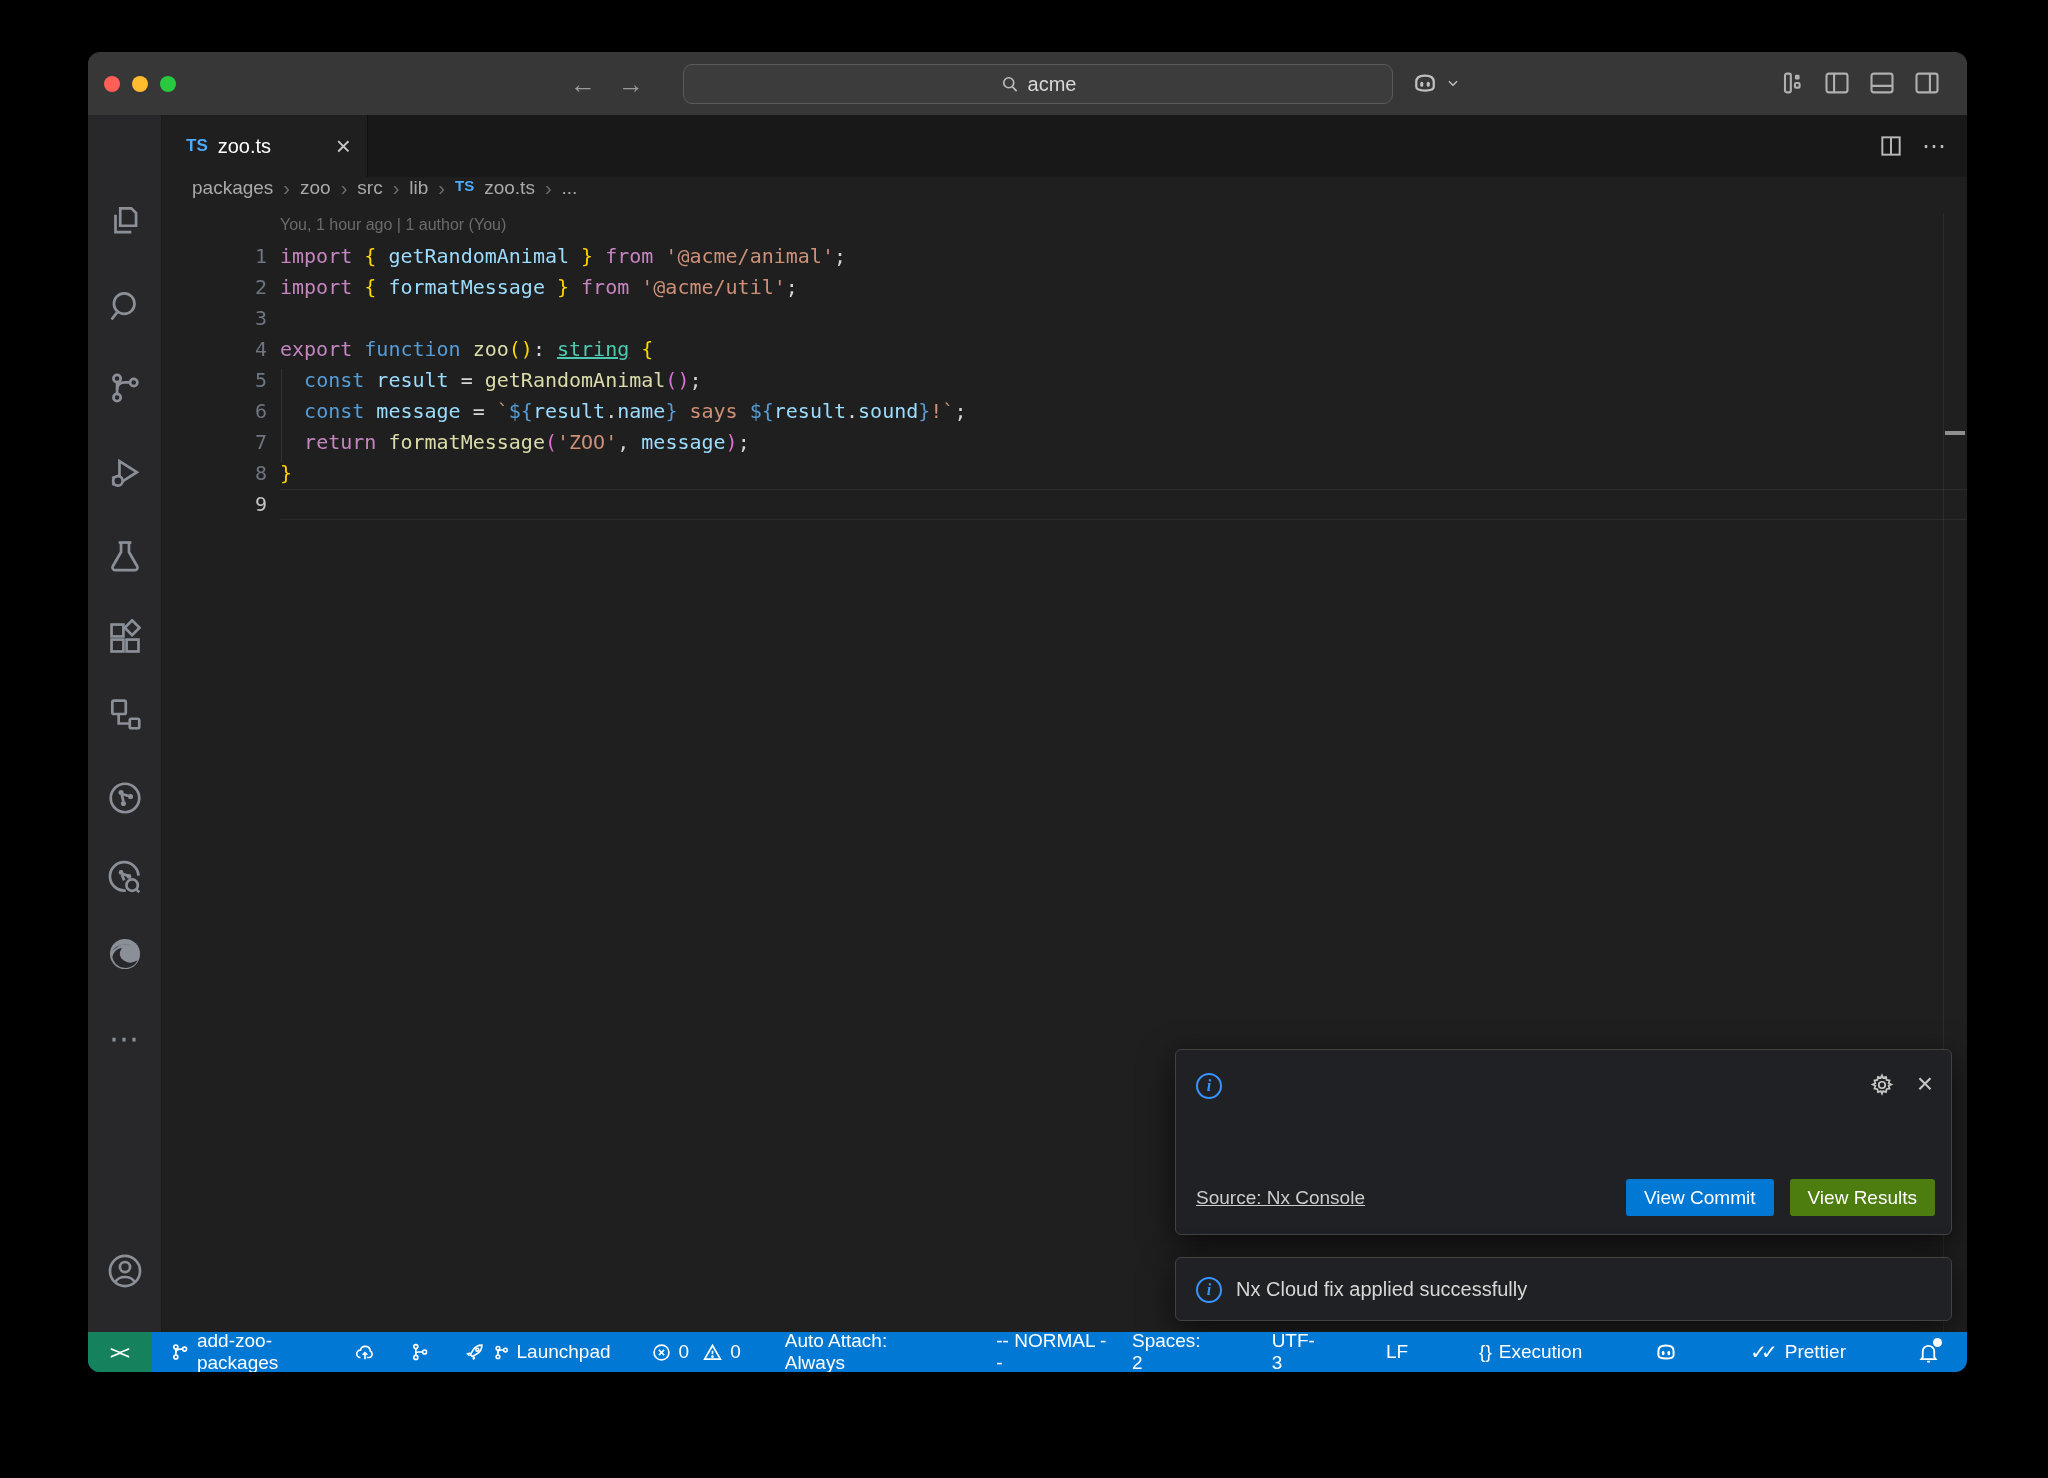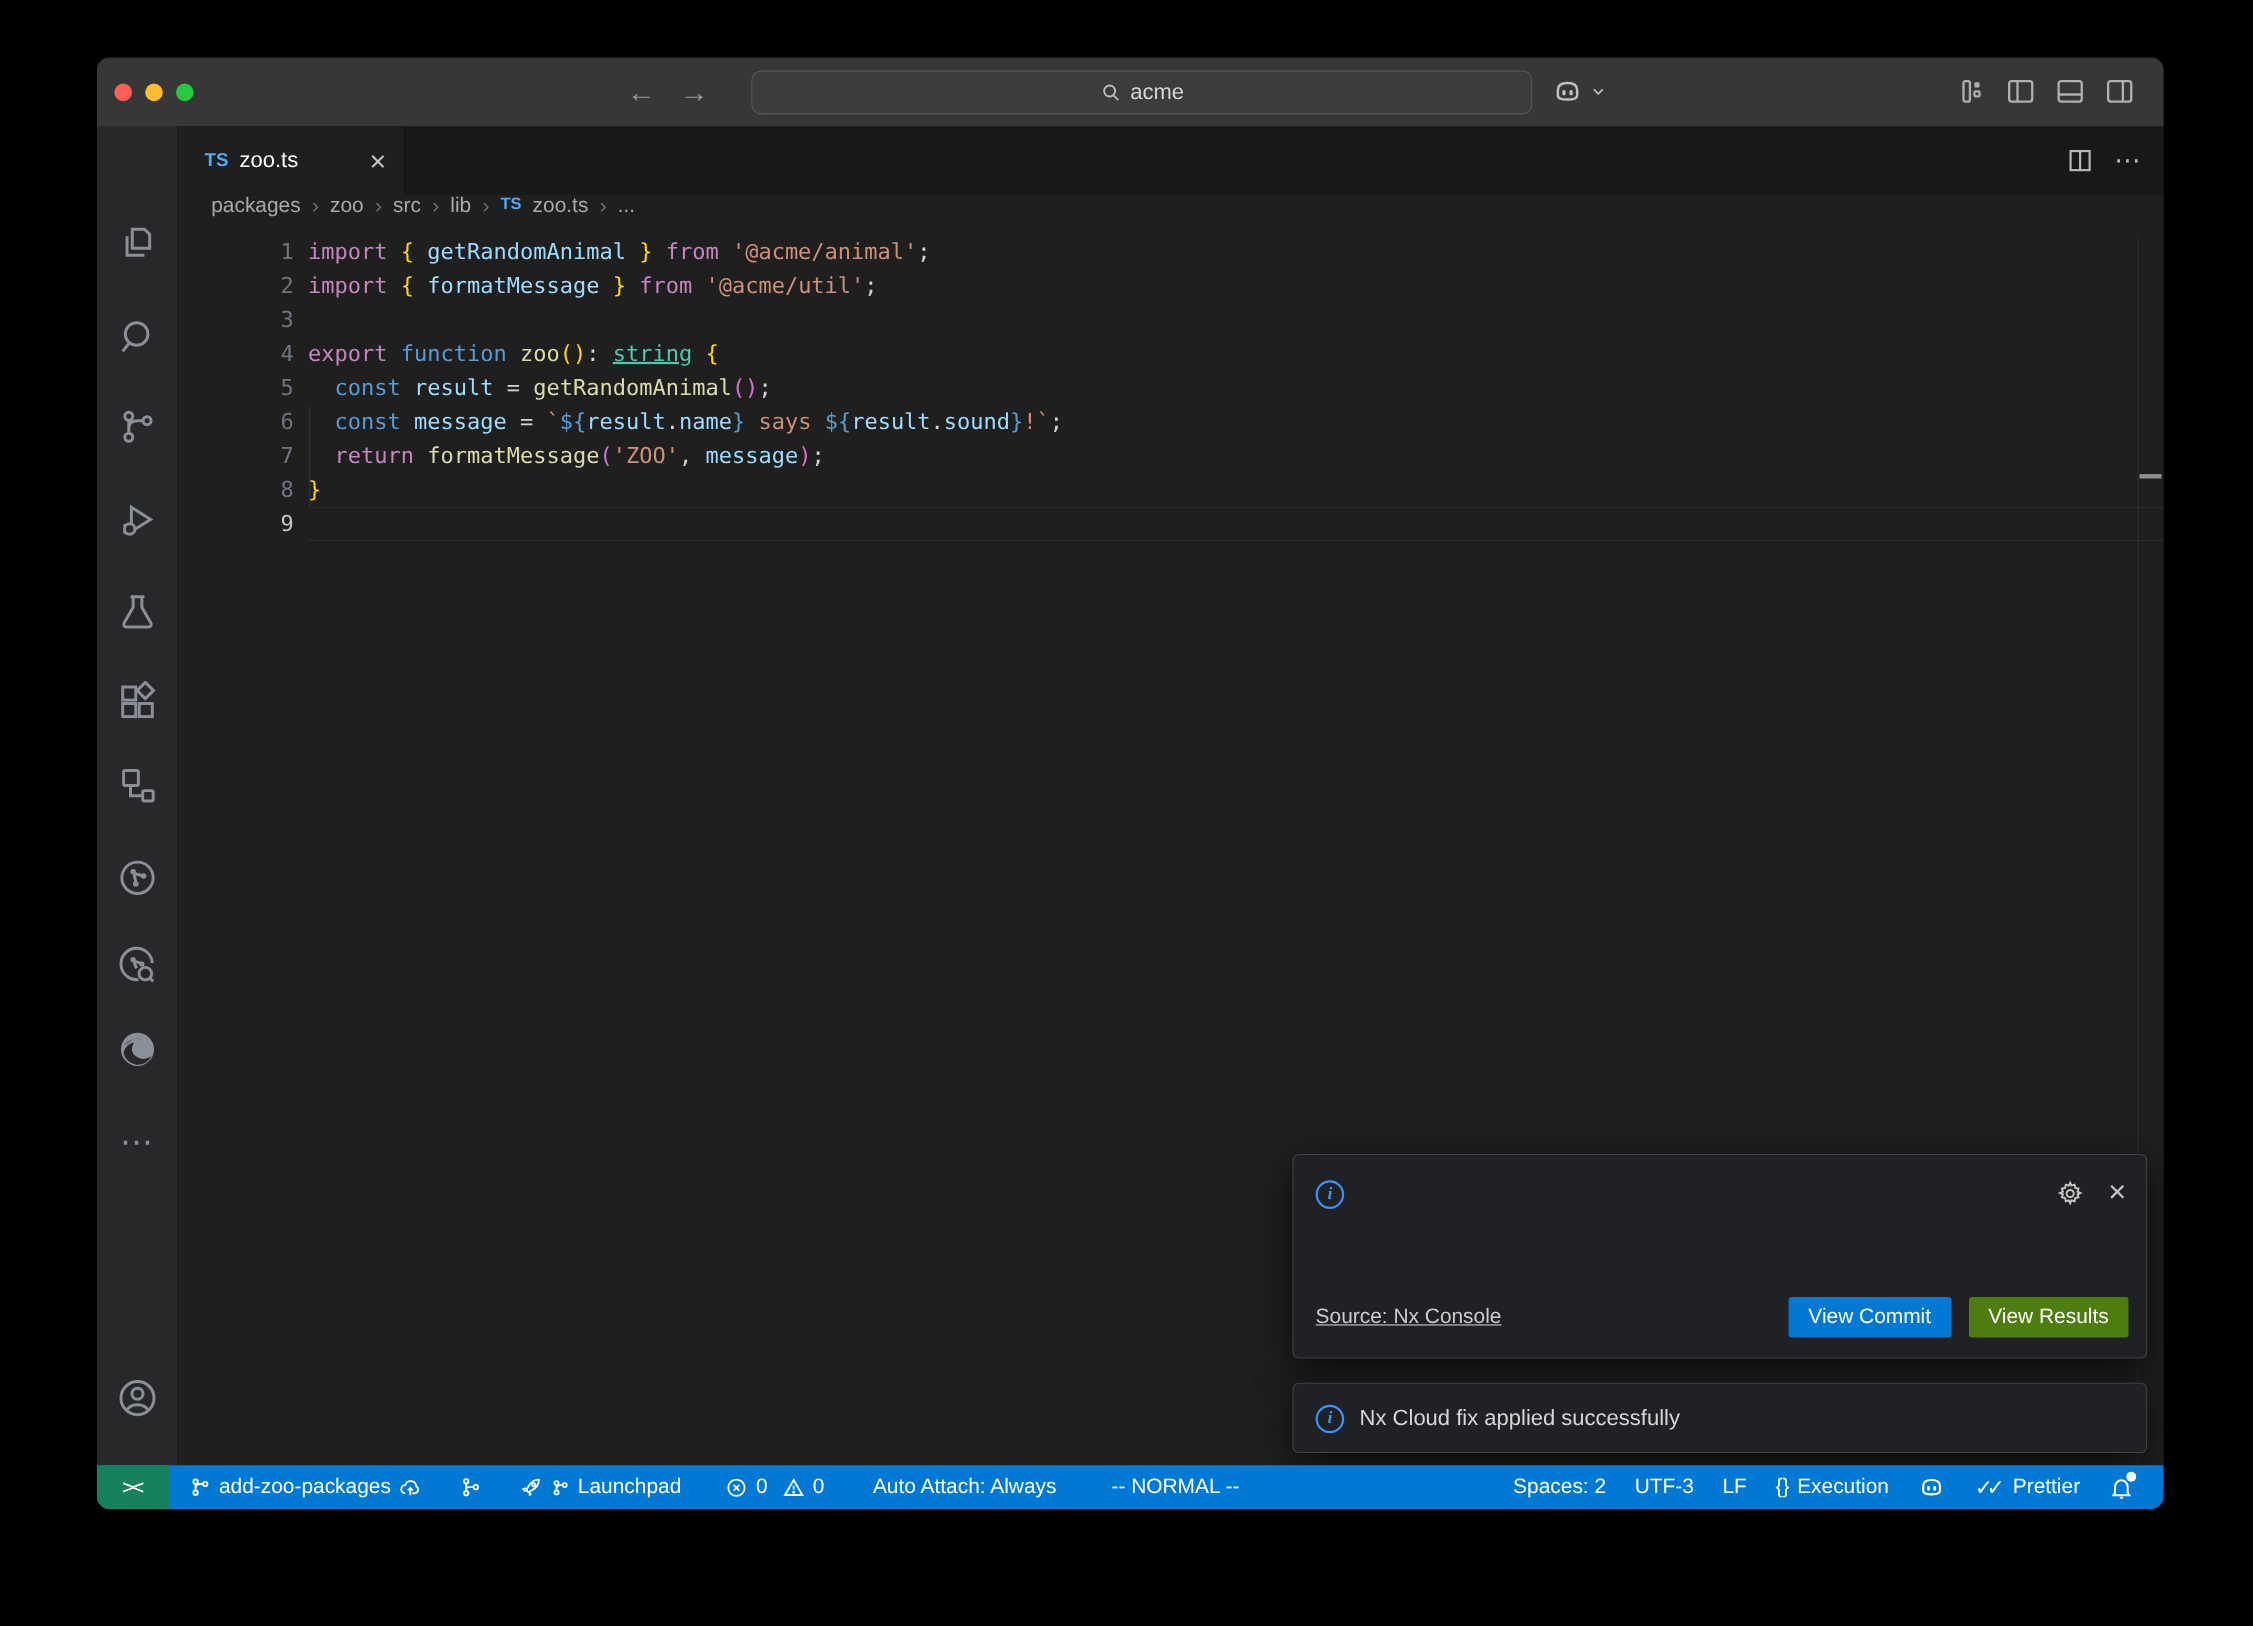--- a/index.html
+++ b/index.html
@@ -108,21 +108,21 @@
   .info-ic { flex:none; width:26px; height:26px; border-radius:50%; border:2px solid #3794ff;
     color:#3794ff; font-size:16px; display:flex; align-items:center; justify-content:center;
     font-family:"Liberation Serif", serif; font-style:italic; font-weight:bold; margin-top:1px; }
 
   
   .statusbar { position:absolute; left:0; bottom:0; width:100%; height:40px; background:#0078d4;
     display:flex; align-items:center; color:#fff; font-size:19px; }
   .sb-remote { width:66px; height:40px; background:#16825d; display:flex; align-items:center; justify-content:center;
     font-family:"DejaVu Sans Mono", monospace; font-size:19px; letter-spacing:-3px; padding-right:3px; }
   .sb-item { display:flex; align-items:center; gap:7px; padding:0 10px; height:100%; }
-  .sb-right { margin-left:auto; display:flex; align-items:center; height:100%; margin-right:14px; }
+  .sb-right { margin-left:auto; display:flex; align-items:center; height:100%; margin-right:14px;gap:45px; }
   .sb-right .sb-item { padding:0 13px; }
   .checks { letter-spacing:-6px; padding-right:6px; font-size:20px; }
   .bell-wrap { position:relative; }
   .bell-dot { position:absolute; right:-2px; top:-3px; width:9px; height:9px; border-radius:50%; background:#fff; }
   svg.ic { display:block; }
 </style>
 </head>
 <body>
 
 <div class="stage">
@@ -313,20 +313,21 @@
       <span class="bc-sep">›</span>
       <span>lib</span>
       <span class="bc-sep">›</span>
       <span class="ts-badge bc-ts">TS</span>
       <span>zoo.ts</span>
       <span class="bc-sep">›</span>
       <span>...</span>
     </div>
 
     <div class="editor">
+      <div class="blame">You, 1 hour ago | 1 author (You)</div>
       <div>
           <div class="code-line"><span class="ln">1</span><span class="codewrap"><span class="tk-kw">import </span><span class="tk-b1">{ </span><span class="tk-var">getRandomAnimal</span><span class="tk-b1"> }</span><span class="tk-kw"> from </span><span class="tk-str">'@acme/animal'</span><span class="tk-pun">;</span></span></div>
           <div class="code-line"><span class="ln">2</span><span class="codewrap"><span class="tk-kw">import </span><span class="tk-b1">{ </span><span class="tk-var">formatMessage</span><span class="tk-b1"> }</span><span class="tk-kw"> from </span><span class="tk-str">'@acme/util'</span><span class="tk-pun">;</span></span></div>
           <div class="code-line"><span class="ln">3</span><span class="codewrap"></span></div>
           <div class="code-line"><span class="ln">4</span><span class="codewrap"><span class="tk-kw">export </span><span class="tk-kw2">function </span><span class="tk-fn">zoo</span><span class="tk-b1">()</span><span class="tk-pun">: </span><span class="tk-type">string</span><span class="tk-b1"> {</span></span></div>
           <div class="code-line"><span class="ln">5</span><span class="codewrap"><span class="tk-pun">  </span><span class="tk-kw2">const </span><span class="tk-var">result</span><span class="tk-pun"> = </span><span class="tk-fn">getRandomAnimal</span><span class="tk-b2">()</span><span class="tk-pun">;</span></span></div>
           <div class="code-line"><span class="ln">6</span><span class="codewrap"><span class="tk-pun">  </span><span class="tk-kw2">const </span><span class="tk-var">message</span><span class="tk-pun"> = </span><span class="tk-str">`</span><span class="tk-tpl">${</span><span class="tk-var">result</span><span class="tk-pun">.</span><span class="tk-var">name</span><span class="tk-tpl">}</span><span class="tk-str"> says </span><span class="tk-tpl">${</span><span class="tk-var">result</span><span class="tk-pun">.</span><span class="tk-var">sound</span><span class="tk-tpl">}</span><span class="tk-str">!`</span><span class="tk-pun">;</span></span></div>
           <div class="code-line"><span class="ln">7</span><span class="codewrap"><span class="tk-pun">  </span><span class="tk-kw">return </span><span class="tk-fn">formatMessage</span><span class="tk-b2">(</span><span class="tk-str">'ZOO'</span><span class="tk-pun">, </span><span class="tk-var">message</span><span class="tk-b2">)</span><span class="tk-pun">;</span></span></div>
           <div class="code-line"><span class="ln">8</span><span class="codewrap"><span class="tk-b1">}</span></span></div>
           <div class="code-line current"><span class="ln">9</span><span class="codewrap"></span></div>

